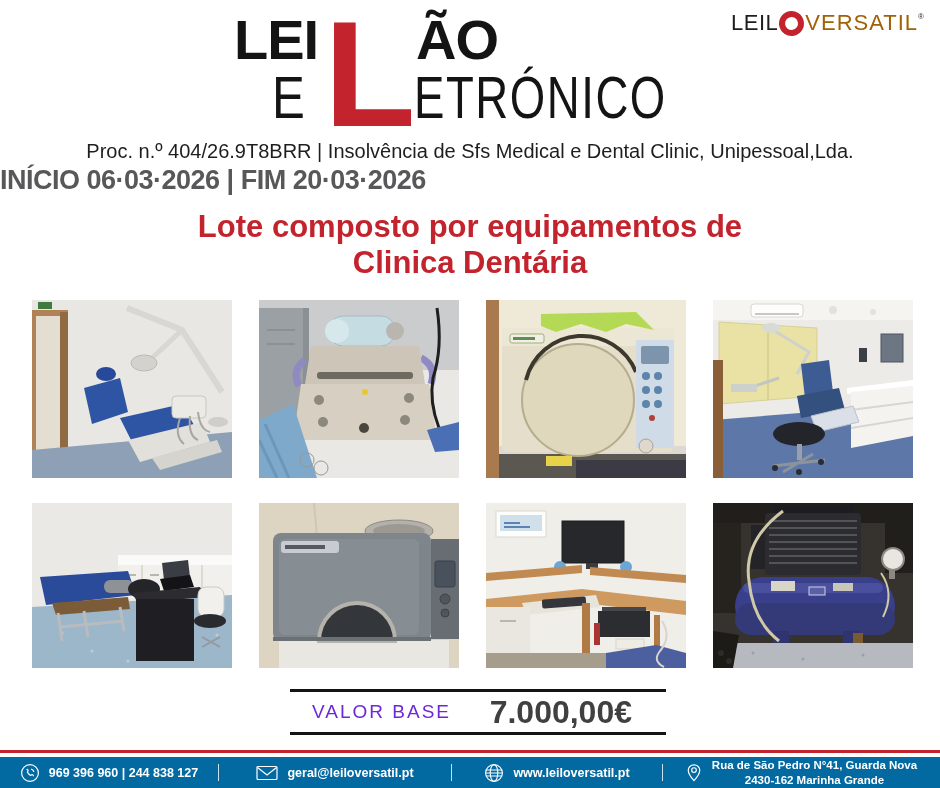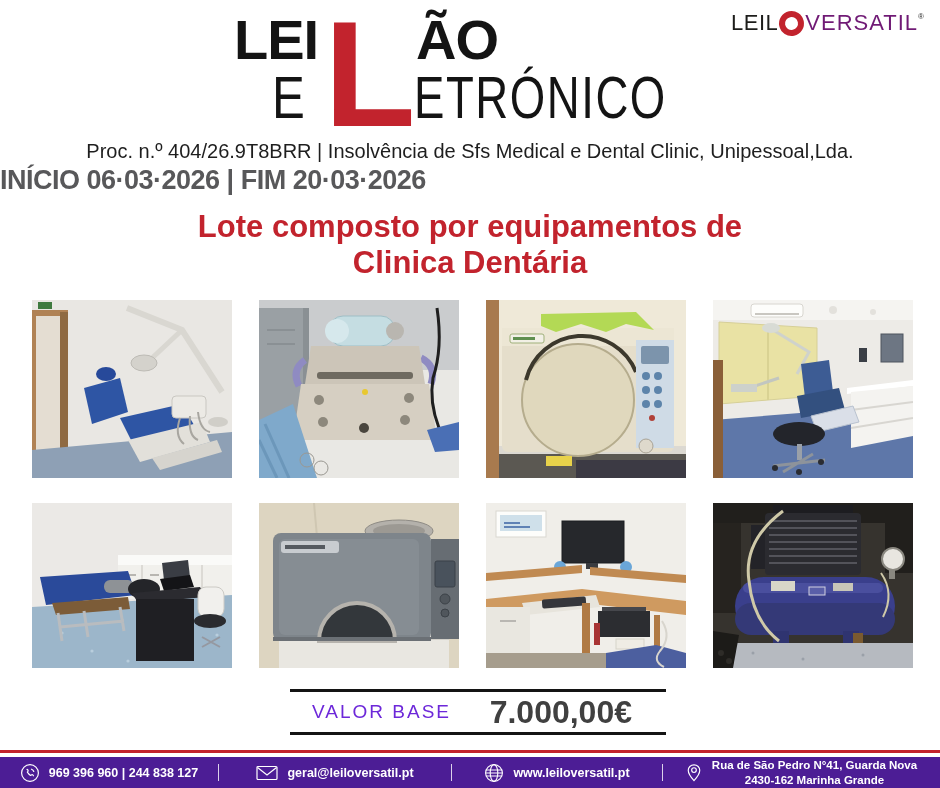--- a/index.html
+++ b/index.html
@@ -4,21 +4,21 @@
 <style>
   html,body{margin:0;padding:0;background:#ffffff;}
   .page{position:relative;width:940px;height:788px;background:#ffffff;overflow:hidden;
         font-family:"Liberation Sans", sans-serif;color:#1b1b1b;}
 
   
   .logo{position:absolute;top:10px;right:16px;display:flex;align-items:center;white-space:nowrap;}
   .logo .leil{font-weight:400;font-size:22px;letter-spacing:.5px;color:#1d1d1b;}
   .logo .ring{display:inline-block;width:13px;height:13px;border:6px solid #c2232d;border-radius:50%;
               margin:0 1px;transform:rotate(-12deg);}
-  .logo .versatil{font-weight:400;font-size:22px;letter-spacing:1px;color:#701a75;}
+  .logo .versatil{font-weight:400;font-size:22px;letter-spacing:1px;color:#a16207;}
   .logo .reg{font-size:8px;vertical-align:top;position:relative;top:-7px;color:#2a2a2a;}
 
   
   .title-wrap{position:absolute;left:228px;top:14px;width:470px;height:120px;}
   .title-wrap span{position:absolute;line-height:1;white-space:nowrap;}
   .t-lei{left:6px;top:-2px;font-size:56px;font-weight:700;letter-spacing:-1px;color:#141414;}
   .t-bigl{left:96px;top:-15px;font-size:150px;font-weight:700;color:#c2232d;}
   .t-ao{left:188px;top:-2px;font-size:56px;font-weight:700;letter-spacing:-1px;color:#141414;}
   .t-e{left:44px;top:54px;font-size:60px;font-weight:400;transform:scaleX(.82);transform-origin:left;color:#141414;}
   .t-etronico{left:186px;top:54px;font-size:60px;font-weight:400;letter-spacing:2px;
@@ -43,21 +43,21 @@
 
   
   .valor{position:absolute;top:689px;left:290px;width:376px;height:40px;
          border-top:3px solid #141414;border-bottom:3px solid #141414;
          display:flex;align-items:center;background:#fff;}
   .valor .label{margin-left:22px;font-size:19px;letter-spacing:2px;color:#6d28d9;}
   .valor .value{margin-left:auto;margin-right:34px;font-size:32px;font-weight:700;color:#404040;}
 
   
   .footer-line{position:absolute;top:750px;left:0;width:940px;height:3px;background:#c2232d;}
-  .footer{position:absolute;top:757px;left:0;width:940px;height:31px;background:#4c1d95;
+  .footer{position:absolute;top:757px;left:0;width:940px;height:31px;background:#0369a1;
           display:flex;align-items:center;color:#ffffff;}
   .fitem{display:flex;align-items:center;justify-content:center;gap:9px;height:100%;}
   .fitem .txt{font-size:12.5px;font-weight:700;white-space:nowrap;}
   .f-phone{width:218px;}
   .f-email{width:232px;}
   .f-web{width:210px;}
   .f-addr{width:276px;}
   .fsep{width:1px;height:17px;background:rgba(255,255,255,.8);}
   .addr{font-size:11.5px;font-weight:700;line-height:1.3;text-align:center;white-space:nowrap;}
   .ficon{flex:0 0 auto;display:flex;}

